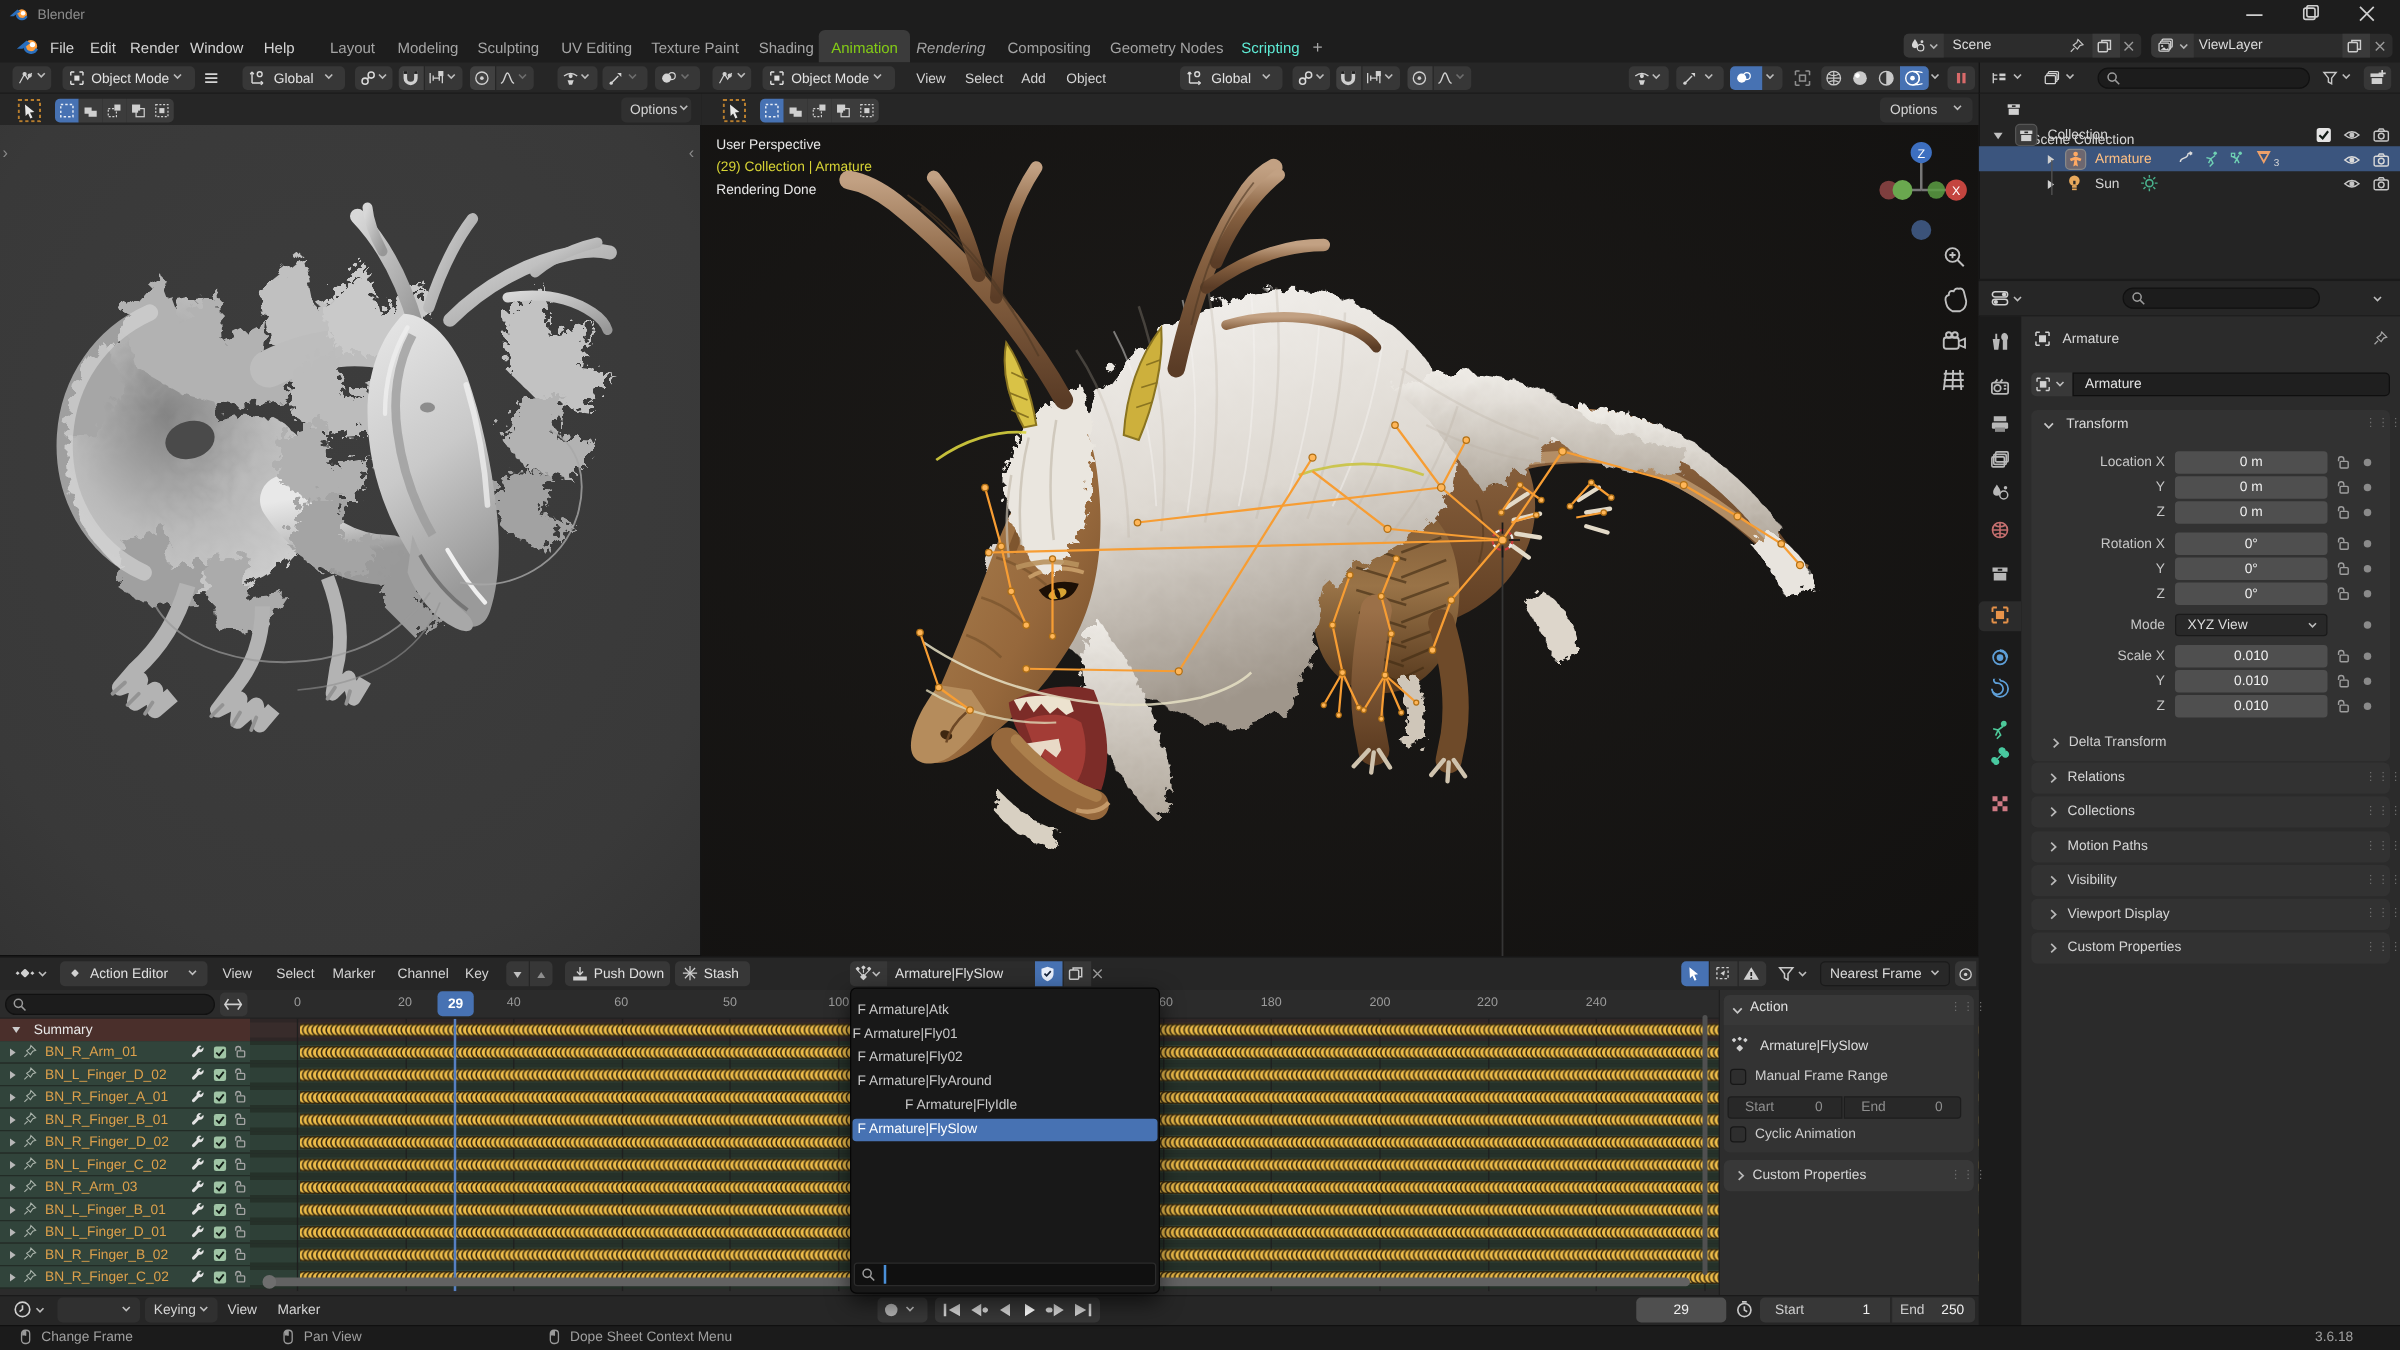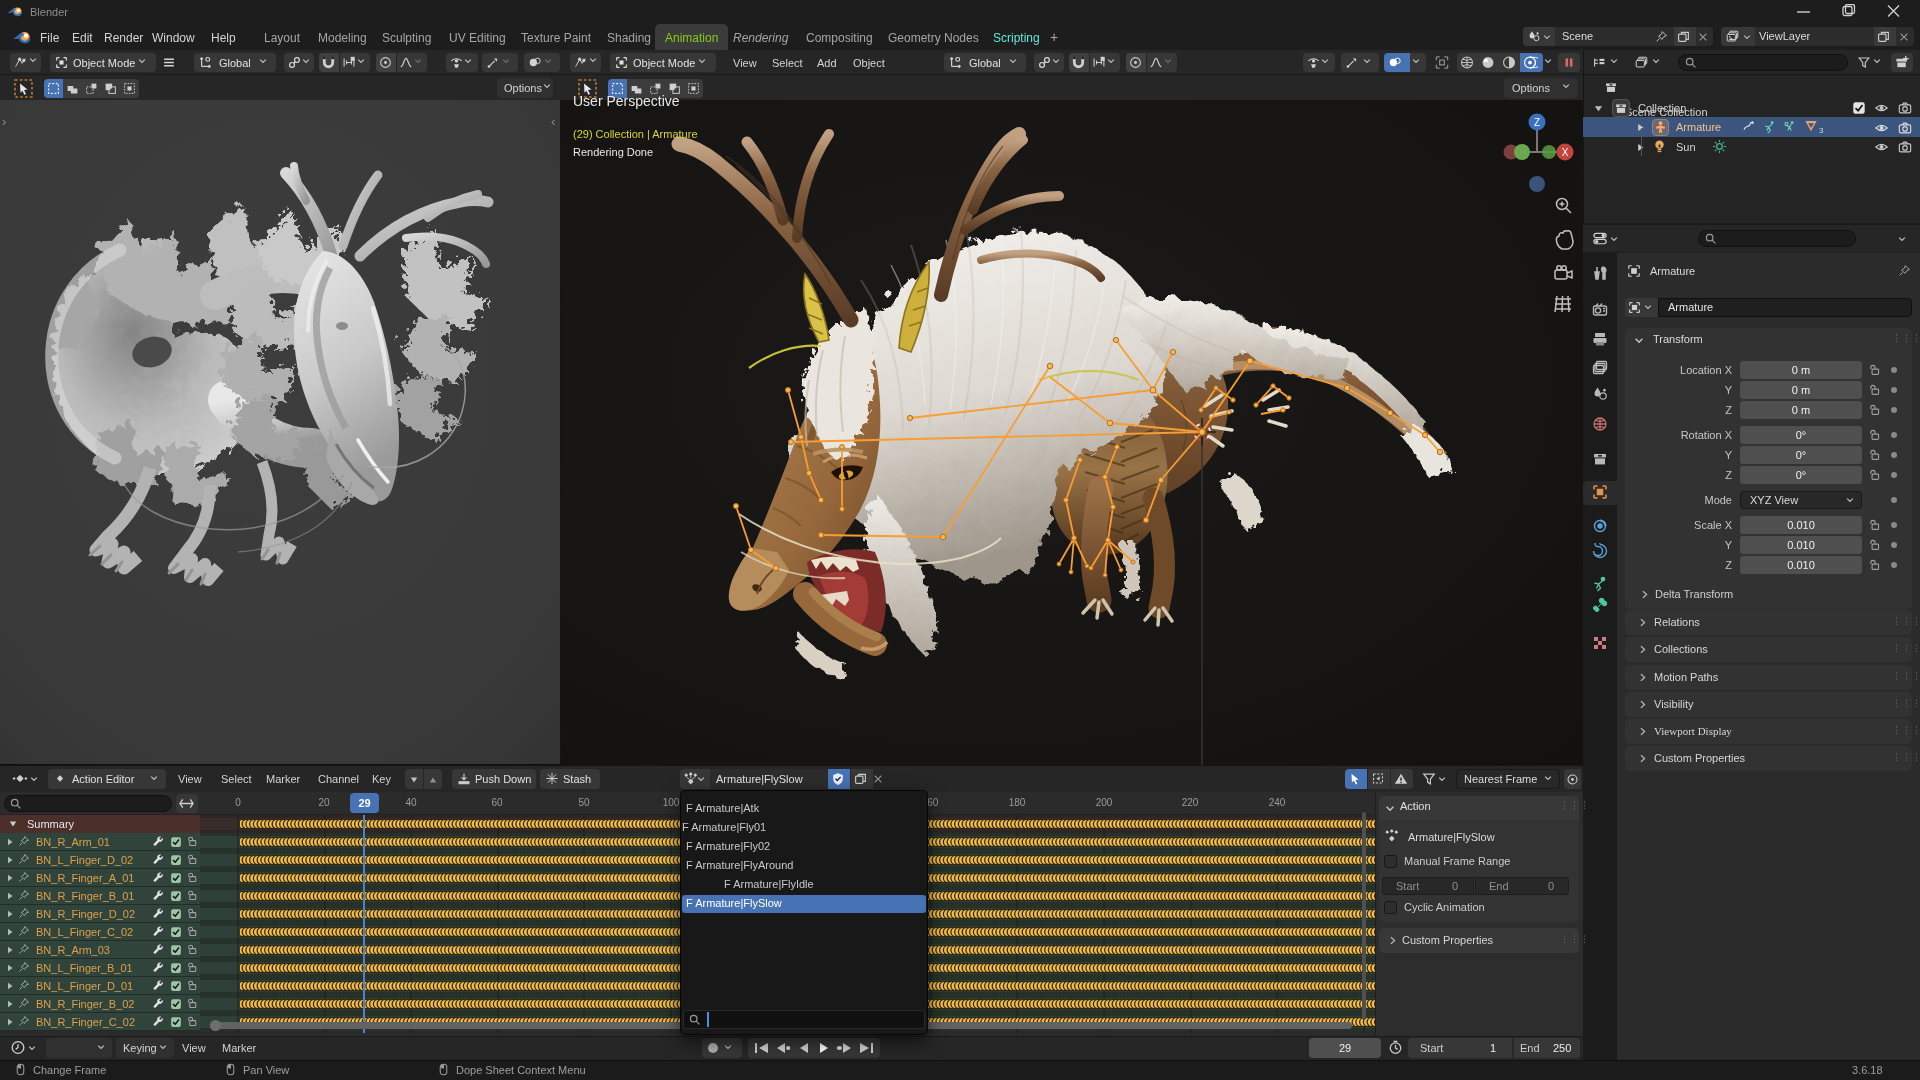--- a/index.html
+++ b/index.html
@@ -955,21 +955,21 @@
       <circle cx="672" cy="300" r="2.2"></circle>
       <circle cx="668" cy="312" r="2.2"></circle>
 <circle cx="695" cy="305" r="2.2"></circle>
       <circle cx="712" cy="286" r="2.2"></circle>
       <circle cx="728" cy="298" r="2.2"></circle>
       <circle cx="722" cy="310" r="2.2"></circle>
 <circle cx="555" cy="240" r="2.6"></circle>
       <circle cx="612" cy="252" r="2.6"></circle>
 </g>
 </svg>
-<span class="t" style="left:573px;top:94px;font-size:14px;color:#e8e8e8;">User Perspective</span>
+<span class="t" style="left:573px;top:111px;font-size:11px;color:#e8e8e8;">User Perspective</span>
 <span class="t" style="left:573px;top:129px;font-size:11px;color:#d6d335;">(29) Collection | Armature</span>
 <span class="t" style="left:573px;top:147px;font-size:11px;color:#e8e8e8;">Rendering Done</span>
 <svg class="a" style="left:1495px;top:108px" width="84" height="92" viewBox="0 0 84 92">
 <g stroke="#777" stroke-width="2">
       <line x1="42" y1="44" x2="42" y2="16"></line>
       <line x1="42" y1="44" x2="66" y2="44"></line>
       <line x1="42" y1="44" x2="26" y2="44"></line>
     </g>
 <circle cx="42" cy="14" r="8.5" fill="#3d6fc0"></circle>
     <text x="42" y="18" font-size="10" fill="#fff" text-anchor="middle" font-family="Liberation Sans">Z</text>
@@ -1225,21 +1225,21 @@
 <div class="a" style="left:1625px;top:692px;width:287px;height:25px;background:#323232;border-radius:5px"></div>
 <svg class="a" style="left:1638px;top:700px" width="9" height="9" viewBox="0 0 8 8">
     <path d="M2.6 1 L5.8 4 L2.6 7" fill="none" stroke="#b8b8b8" stroke-width="1.2"></path>
   </svg>
 <span class="t" style="left:1654px;top:699px;font-size:11px;color:#d6d6d6;">Visibility</span>
 <div class="t" style="left:1892px;top:699px;color:#6f6f6f;font-size:9px;letter-spacing:1px">⋮⋮⋮</div>
 <div class="a" style="left:1625px;top:719px;width:287px;height:25px;background:#323232;border-radius:5px"></div>
 <svg class="a" style="left:1638px;top:727px" width="9" height="9" viewBox="0 0 8 8">
     <path d="M2.6 1 L5.8 4 L2.6 7" fill="none" stroke="#b8b8b8" stroke-width="1.2"></path>
   </svg>
-<span class="t" style="left:1654px;top:726px;font-size:11px;color:#d6d6d6;font-family:Liberation Serif, serif;">Viewport Display</span>
+<span class="t" style="left:1654px;top:726px;font-size:11px;color:#d6d6d6;">Viewport Display</span>
 <div class="t" style="left:1892px;top:726px;color:#6f6f6f;font-size:9px;letter-spacing:1px">⋮⋮⋮</div>
 <div class="a" style="left:1625px;top:746px;width:287px;height:25px;background:#323232;border-radius:5px"></div>
 <svg class="a" style="left:1638px;top:754px" width="9" height="9" viewBox="0 0 8 8">
     <path d="M2.6 1 L5.8 4 L2.6 7" fill="none" stroke="#b8b8b8" stroke-width="1.2"></path>
   </svg>
 <span class="t" style="left:1654px;top:753px;font-size:11px;color:#d6d6d6;">Custom Properties</span>
 <div class="t" style="left:1892px;top:753px;color:#6f6f6f;font-size:9px;letter-spacing:1px">⋮⋮⋮</div>
 <div class="a" style="left:0px;top:765px;width:1583px;height:27px;background:#262626;border-top:1px solid #151515"></div>
 <svg class="a" style="left:12px;top:771px" width="16" height="15" viewBox="0 0 16 16">
     <g fill="#d0d0d0">

